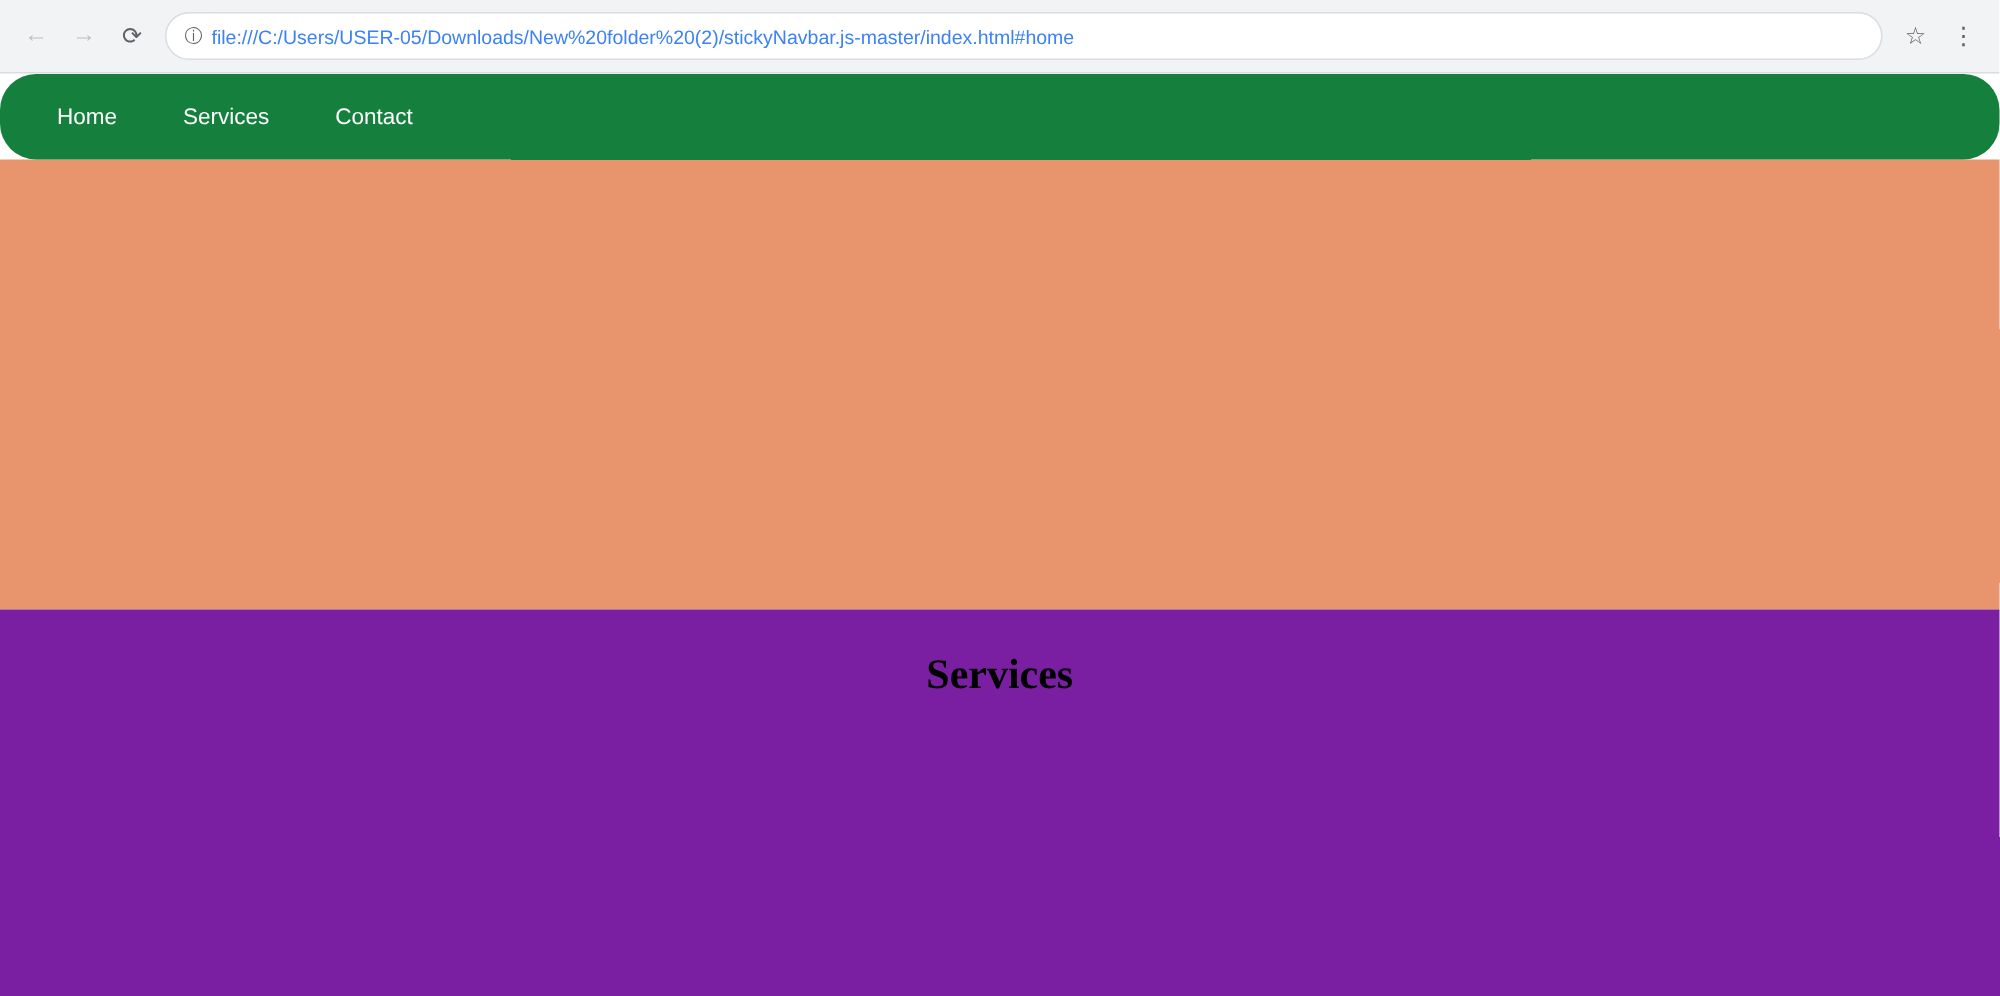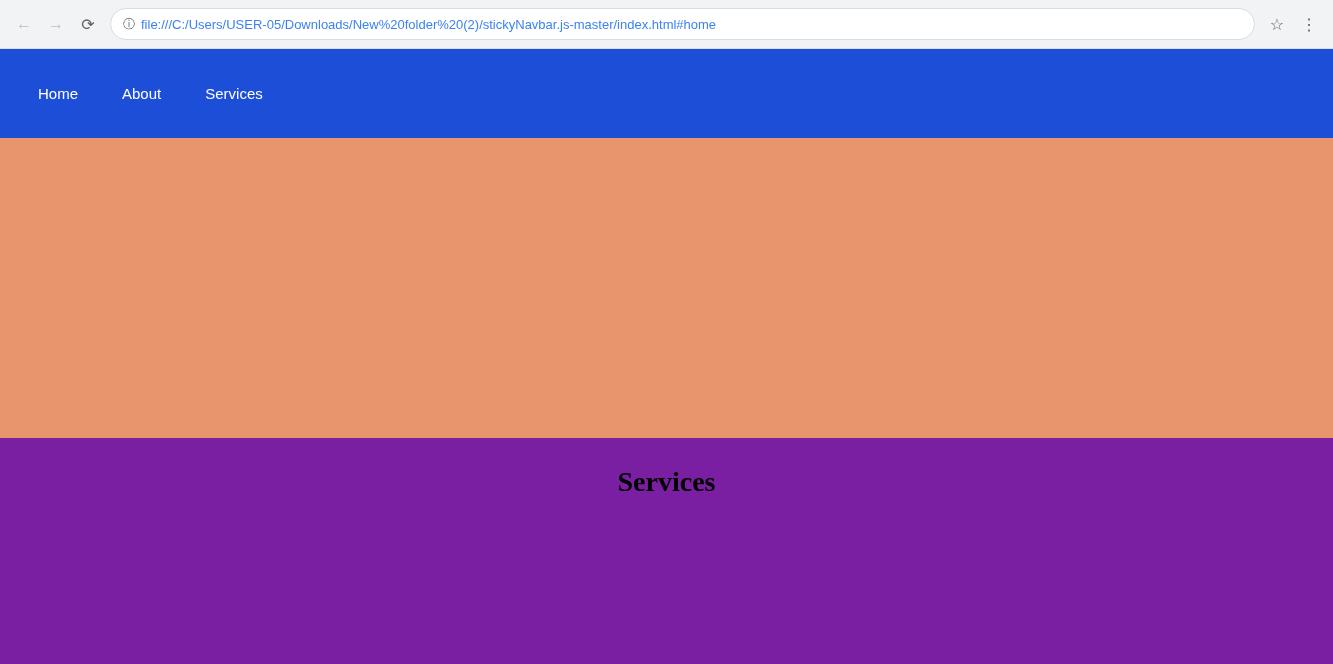--- a/index.html
+++ b/index.html
@@ -104,25 +104,26 @@
       width: 100%;
       height: calc(664px - 40px);
       overflow-y: auto;
       position: relative;
     }
 
     
     .navbar {
       position: sticky;
       top: 0;
-      background: #1d4ed8;
-      display: flex;
-      align-items: center;
-      padding: 16px 16px;
+      background: #15803d;
+      display: flex;
+      align-items: center;
+      padding: 0 16px;
       z-index: 100;
+      border-radius: 24px;
     }
 
     .navbar a {
       color: white;
       text-decoration: none;
       padding: 20px 22px;
       display: inline-block;
       font-size: 15px;
       font-weight: 500;
     }
@@ -184,22 +185,22 @@
       <button class="action-btn">☆</button>
       <button class="action-btn">⋮</button>
     </div>
   </div>
 </div>
 
 <div class="page-content">
 
   <nav class="navbar">
     <a href="#home">Home</a>
-    <a href="#about">About</a>
     <a href="#services">Services</a>
+    <a href="#contact">Contact</a>
   </nav>
 
   <section class="section-home" id="home"></section>
 
   <section class="section-services" id="services">
     <h2>Services</h2>
   </section>
 
 </div>
 

